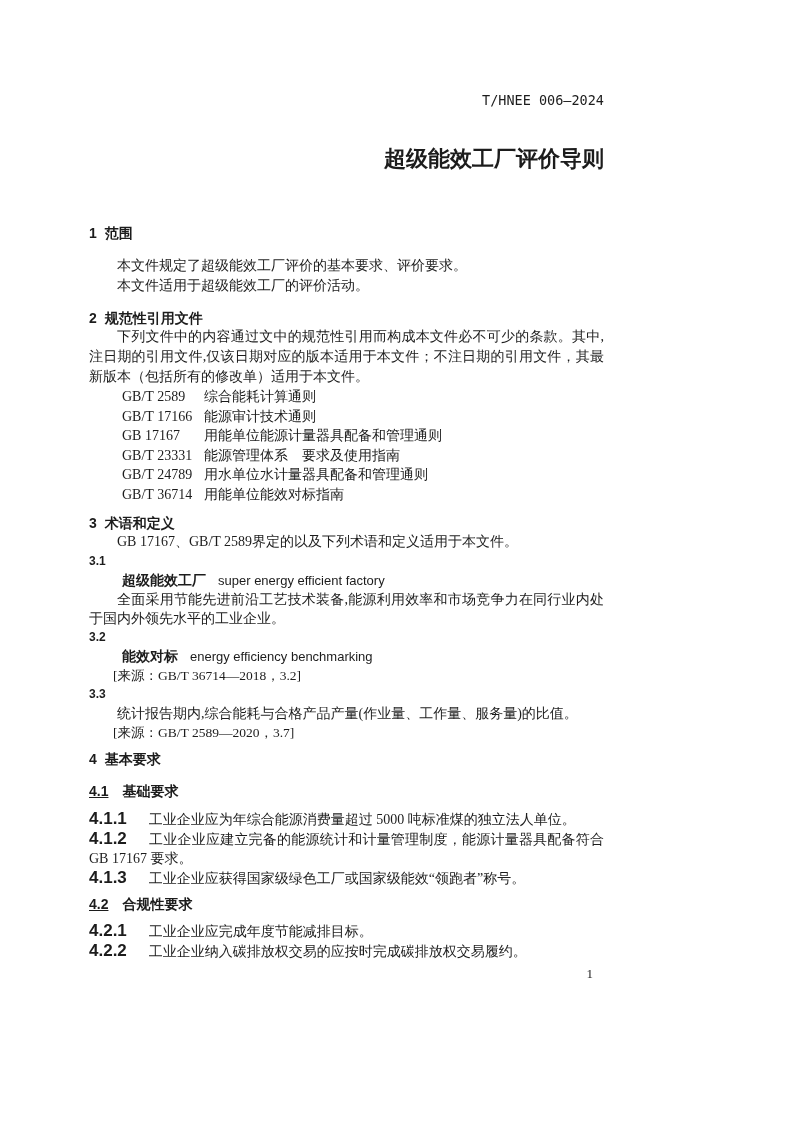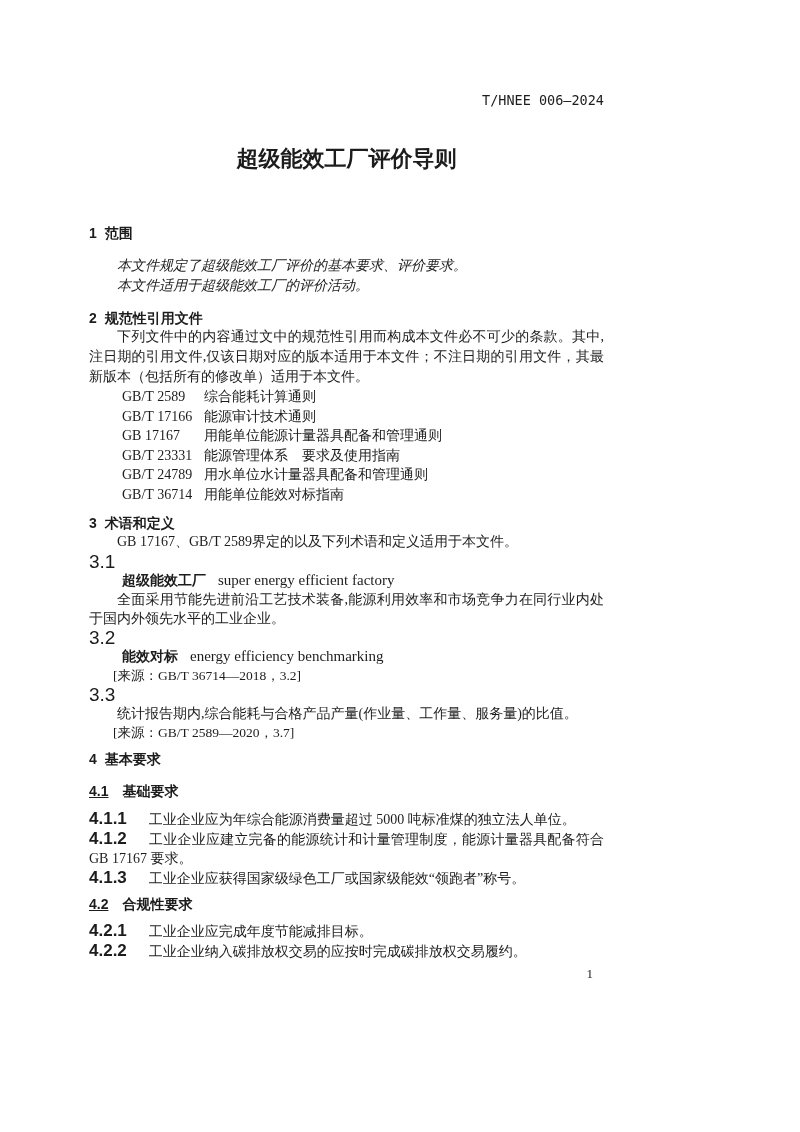--- a/index.html
+++ b/index.html
@@ -17,21 +17,21 @@
   .doc-code {
     margin-top:92px;
     text-align:right;
     font-family:"DejaVu Sans Mono", monospace;
     font-size:13.5px;
     line-height:16px;
     white-space:nowrap;
   }
   .doc-title {
     margin:38px 0 0 0;
-    text-align:center;
+    text-align:right;
     font-family:"Liberation Sans", sans-serif;
     font-weight:bold;
     font-size:22px;
     line-height:26px;
   }
   .h1, .h2 {
     font-family:"Liberation Sans", sans-serif;
     font-weight:bold;
     font-size:14px;
     line-height:18px;
@@ -44,43 +44,43 @@
   .h1.s3 { margin-top:10px; }
   .h1.s4 { margin-top:8px; }
   .h2.s41 { margin-top:14px; }
   .h2.s42 { margin-top:7px; }
   p.body {
     margin:0;
     line-height:20px;
     text-align:justify;
   }
   p.ind { text-indent:28px; }
-  .pblock1 { margin-top:14px;font-style:italic; }
+  .pblock1 { margin-top:14px; }
   .intro2 { margin-top:12px; }
   .intro3 { margin-top:14px; }
   .refs { padding-left:33px; line-height:19.5px; }
   .ref-row { white-space:nowrap; }
   .ref-code { display:inline-block; width:82px; }
   .terms { line-height:19px; }
   .terms p { margin:0; line-height:19px; text-align:justify; }
   .term-no {
     font-family:"Liberation Sans", sans-serif;
-    font-weight:normal;
-    font-size:19px;
+    font-weight:bold;
+    font-size:12px;
     line-height:19px;
   }
   .term-line { padding-left:33px; white-space:nowrap; }
   .term-zh {
     font-family:"Liberation Sans", sans-serif;
     font-weight:bold;
     font-size:14px;
   }
   .term-en {
-    font-family:Liberation Serif, serif;
-    font-size:15px;
+    font-family:Liberation Sans, sans-serif;
+    font-size:13px;
     margin-left:12px;
   }
   .term-def { text-indent:28px; }
   .term-source { padding-left:24px; font-size:13.5px; }
   .clauses { line-height:19px; }
   .clauses.c1 { margin-top:9px; }
   .clauses.c2 { margin-top:8px; }
   .clause-row { margin:0; line-height:19px; text-align:justify; }
   .clause-no {
     font-family:Liberation Sans, sans-serif;

